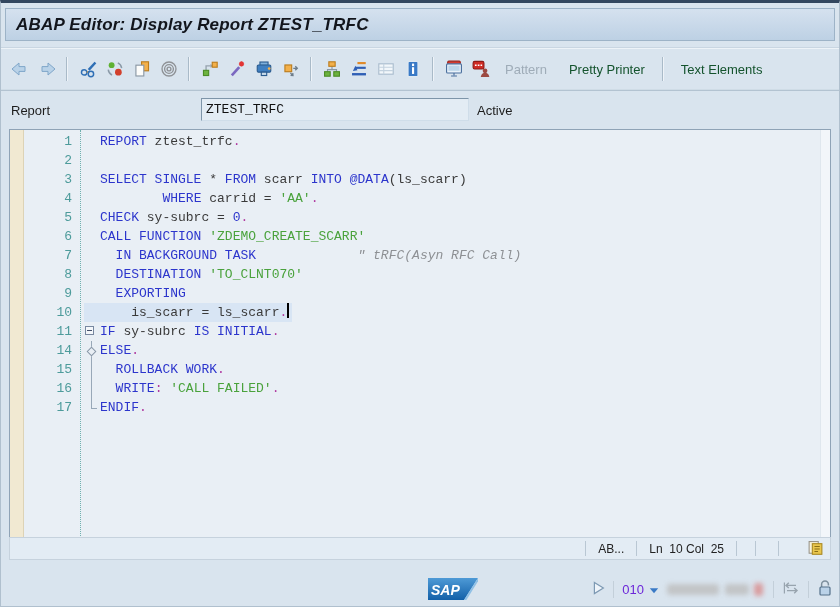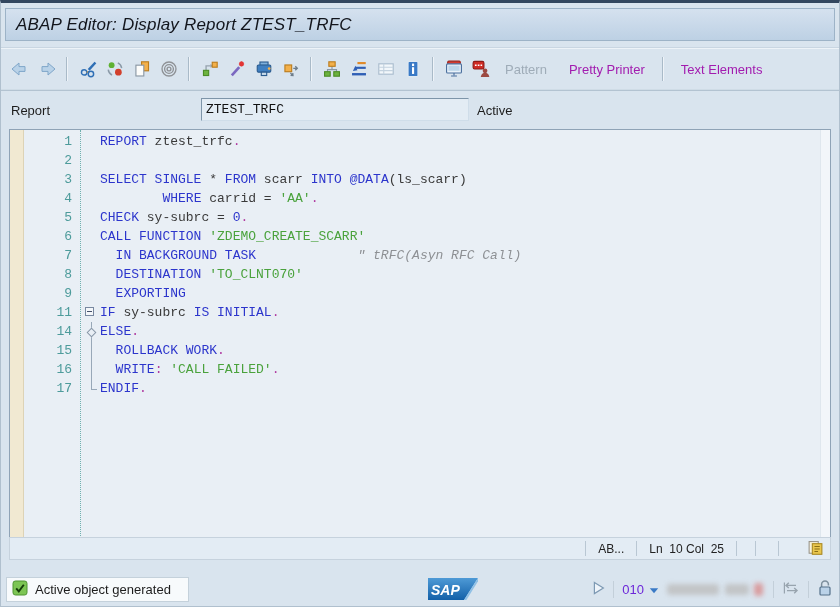--- a/index.html
+++ b/index.html
@@ -2,28 +2,28 @@
 <html><head>
 <meta charset="utf-8">
 <style>
   html,body{margin:0;padding:0;background:#e9e9e9;}
   .window{position:relative;width:840px;height:607px;box-sizing:border-box;background:#d9e4ee;
     border-top:3px solid #33475f;border-left:1px solid #b0c0ce;border-right:1px solid #b0c0ce;border-bottom:1px solid #b0c0ce;
     font-family:"Liberation Sans",sans-serif;overflow:hidden;}
   
   .titlebar{position:absolute;left:4px;right:4px;top:5px;height:33px;box-sizing:border-box;
     background:linear-gradient(#d5e1ef,#bdd1e4);border:1px solid #9db3c7;display:flex;align-items:center;padding-left:10px;}
-  .titlebar .t{font-size:17px;font-weight:normal;font-style:italic;color:#12151c;letter-spacing:.2px;}
+  .titlebar .t{font-size:17px;font-weight:bold;font-style:italic;color:#12151c;letter-spacing:.2px;}
   
   .toolbar{position:absolute;left:0;right:0;top:44px;height:44px;box-sizing:border-box;display:flex;align-items:center;
     padding:0 6px;gap:2px;border-top:1px solid #c9d6e2;border-bottom:1px solid #b3c3d1;
     box-shadow:inset 0 1px 0 #edf3f8, inset 0 -1px 0 #cfdce6;}
   .tbi{width:25px;height:24px;display:flex;align-items:center;justify-content:center;flex:none;}
   .tbsep{width:1px;height:24px;background:#a9bac8;border-right:1px solid #eef3f8;margin:0 5px;flex:none;}
-  .tbtext{font-size:13px;color:#a21caf;padding:3px 10px;white-space:nowrap;}
+  .tbtext{font-size:13px;color:#14532d;padding:3px 10px;white-space:nowrap;}
   .tbtext.disabled{color:#9facb8;}
   
   .formrow{position:absolute;left:0;right:0;top:90px;height:34px;font-size:13px;color:#1d1d1d;}
   .flabel{position:absolute;left:10px;top:10px;}
   .finput{position:absolute;left:200px;top:5px;width:258px;height:17px;background:#e3ecf4;
     border:1px solid #cfdde9;border-top-color:#7e95a9;border-left-color:#7e95a9;
     font-family:"Liberation Mono",monospace;font-size:13px;color:#111;padding:2px 4px;outline:none;}
   .factive{position:absolute;left:476px;top:10px;}
   
   .editor{position:absolute;left:8px;right:8px;top:126px;height:408px;background:#e9eff5;border:1px solid #8fa3b6;}
@@ -252,20 +252,25 @@
         <div class="crow">
           <span class="ln">8</span>
           <span class="fold f-none"></span>
           <span class="codetext"><span class="inner"><span class="t-d">  </span><span class="t-k">DESTINATION</span><span class="t-d"> </span><span class="t-s">'TO_CLNT070'</span></span></span>
         </div>
         <div class="crow">
           <span class="ln">9</span>
           <span class="fold f-none"></span>
           <span class="codetext"><span class="inner"><span class="t-d">  </span><span class="t-k">EXPORTING</span></span></span>
         </div>
+        <div class="crow current">
+          <span class="ln">10</span>
+          <span class="fold f-none"></span>
+          <span class="codetext"><span class="inner"><span class="t-d">    is_scarr = ls_scarr</span><span class="t-p">.</span><span class="cursor"></span></span></span>
+        </div>
         <div class="crow">
           <span class="ln">11</span>
           <span class="fold f-start">
             <span class="foldbox"></span>
           </span>
           <span class="codetext"><span class="inner"><span class="t-k">IF</span><span class="t-d"> sy-subrc </span><span class="t-k">IS INITIAL</span><span class="t-p">.</span></span></span>
         </div>
         <div class="crow">
           <span class="ln">14</span>
           <span class="fold f-else">
@@ -306,27 +311,20 @@
     <span class="sgap26"></span>
     <span><svg viewBox="0 0 16 16" width="17" height="17">
           <rect x="2" y="2.4" width="8.6" height="11" fill="#f7f2dc" stroke="#98948a"></rect>
           <rect x="5" y="4.4" width="9" height="10" fill="#e9c64d" stroke="#a8871f"></rect>
           <path d="M7 7h5M7 9.4h5M7 11.8h3.4" stroke="#8a6f16" fill="none"></path>
         </svg></span>
     <span class="sgap6"></span>
   </div>
 
   <div class="bottombar">
-    <div class="msgbox">
-      <span><svg viewBox="0 0 16 16" width="16" height="16">
-            <rect x="1" y="1" width="14" height="14" rx="2.4" fill="#7cc554" stroke="#4c9431"></rect>
-            <path d="M4.2 8.4l2.6 3 5-6.6" fill="none" stroke="#153d0a" stroke-width="1.9"></path>
-          </svg></span>
-      <span>Active object generated</span>
-    </div>
     <div class="saplogo">
       <svg viewBox="0 0 50 22" width="50" height="22">
         <defs>
             <linearGradient id="sapg" x1="0" y1="0" x2="0" y2="1">
               <stop offset="0" stop-color="#4e9ad6"></stop>
               <stop offset="1" stop-color="#1360a8"></stop>
             </linearGradient>
           </defs>
         <path d="M0 0h50L36 22H0z" fill="url(#sapg)"></path>
         <path d="M50 0 36 22h2.4L52 0z" fill="#8fc0e6"></path>

